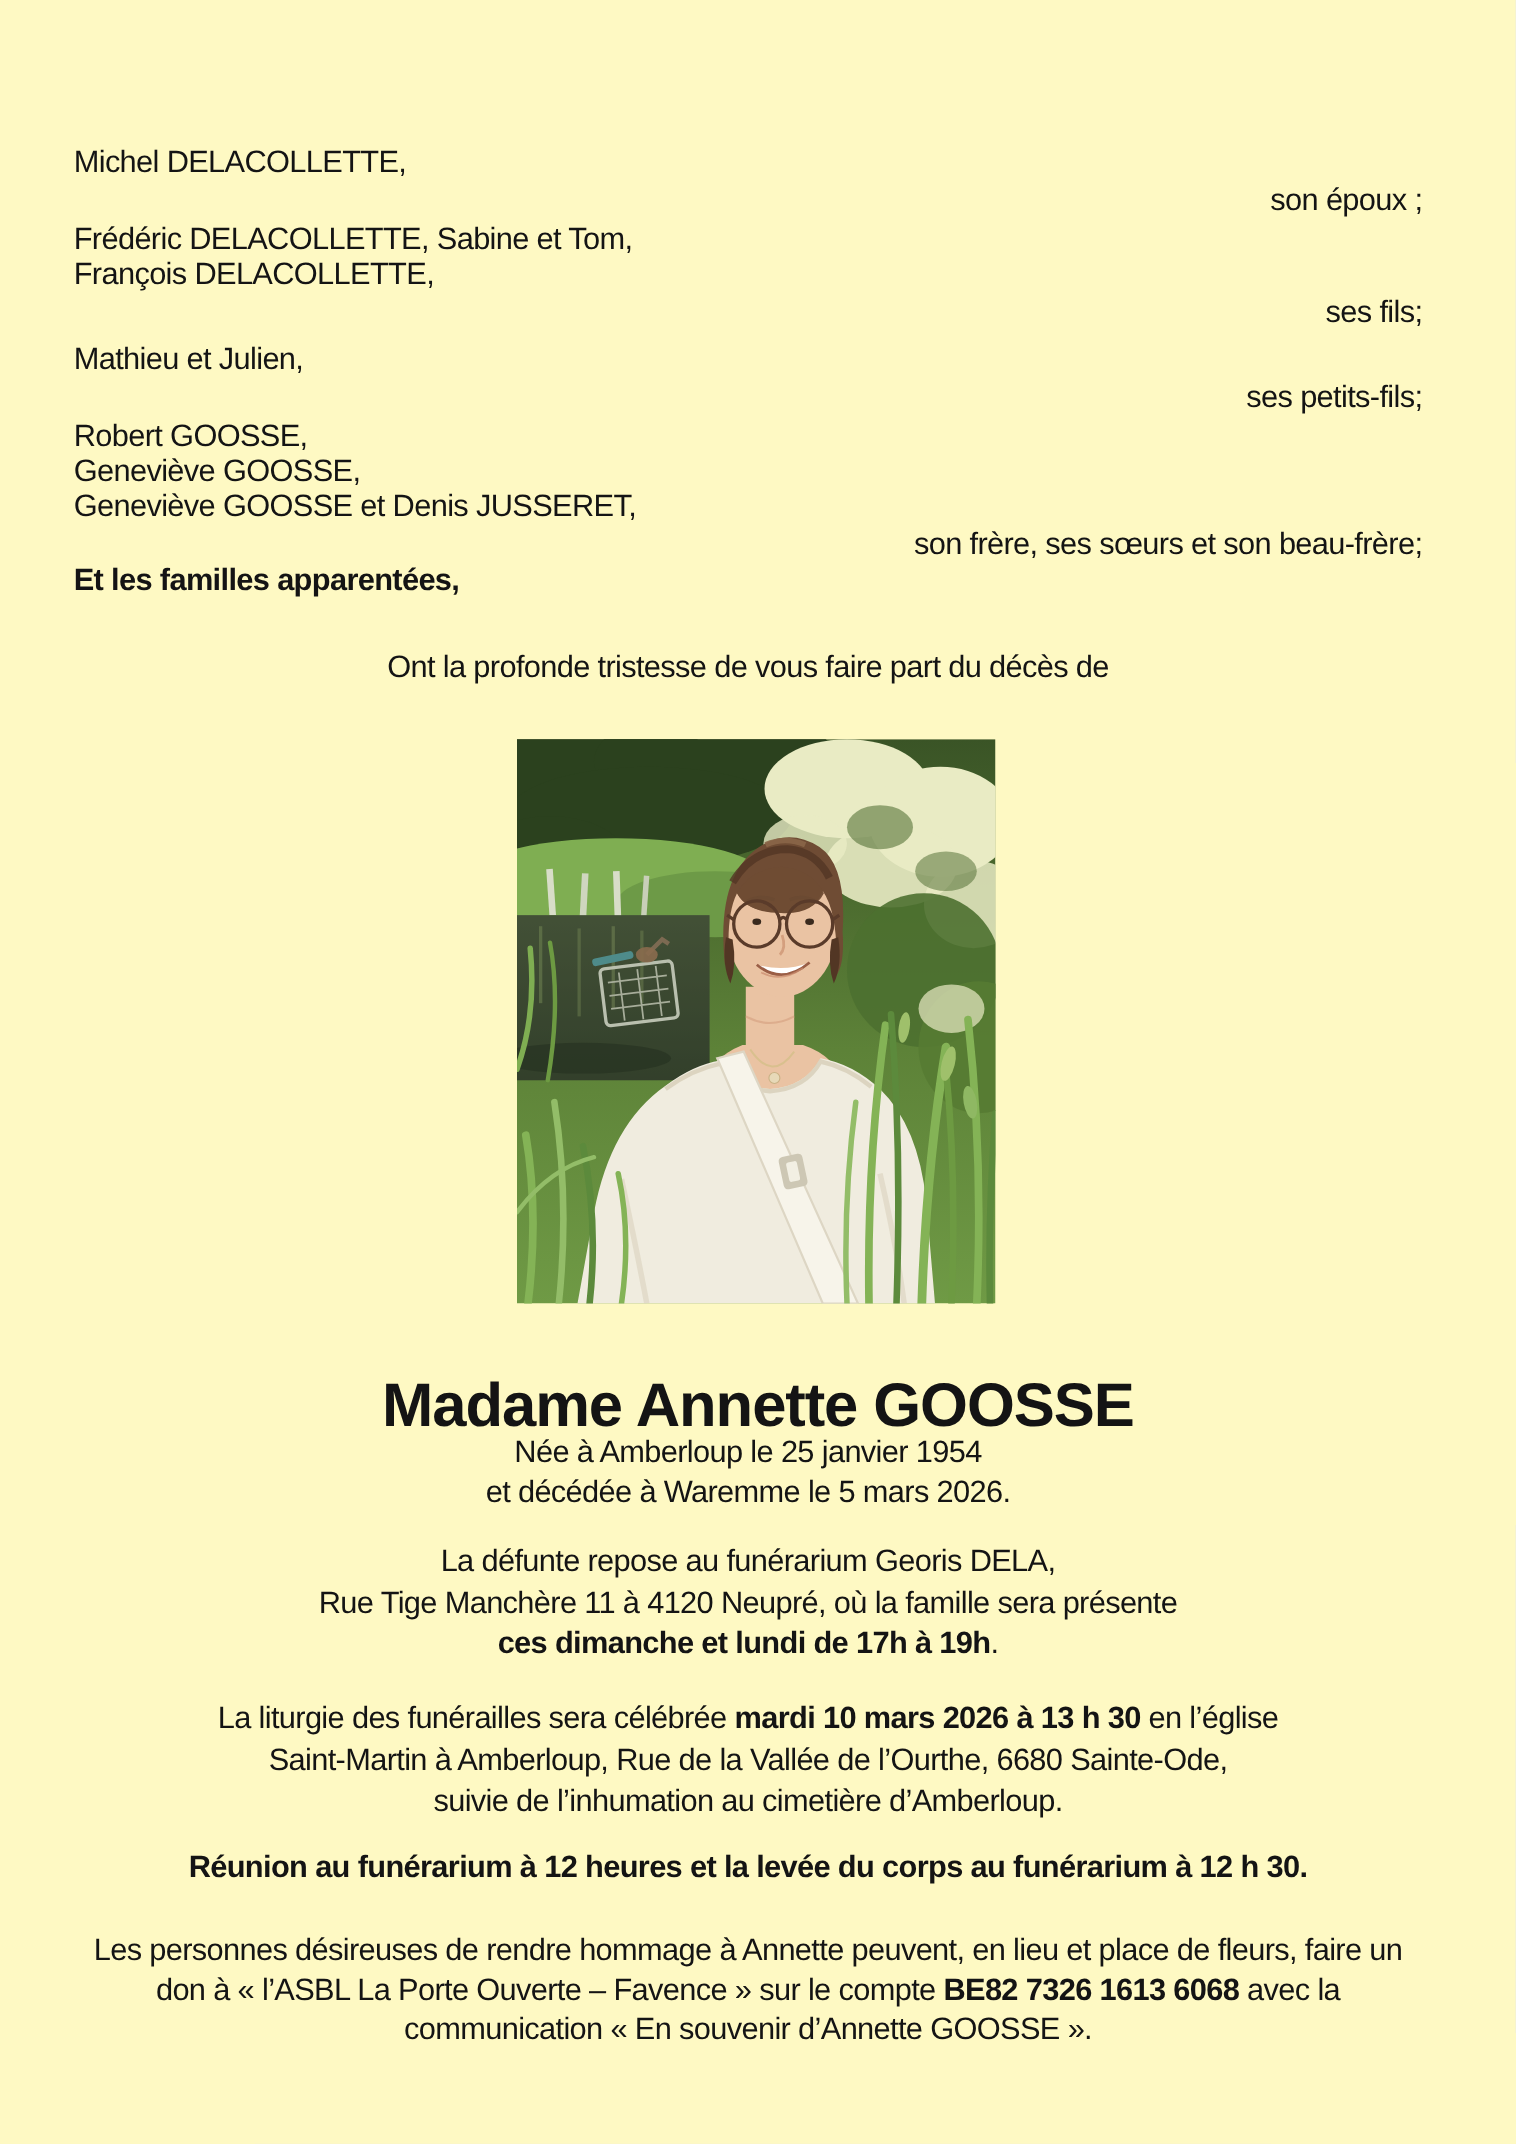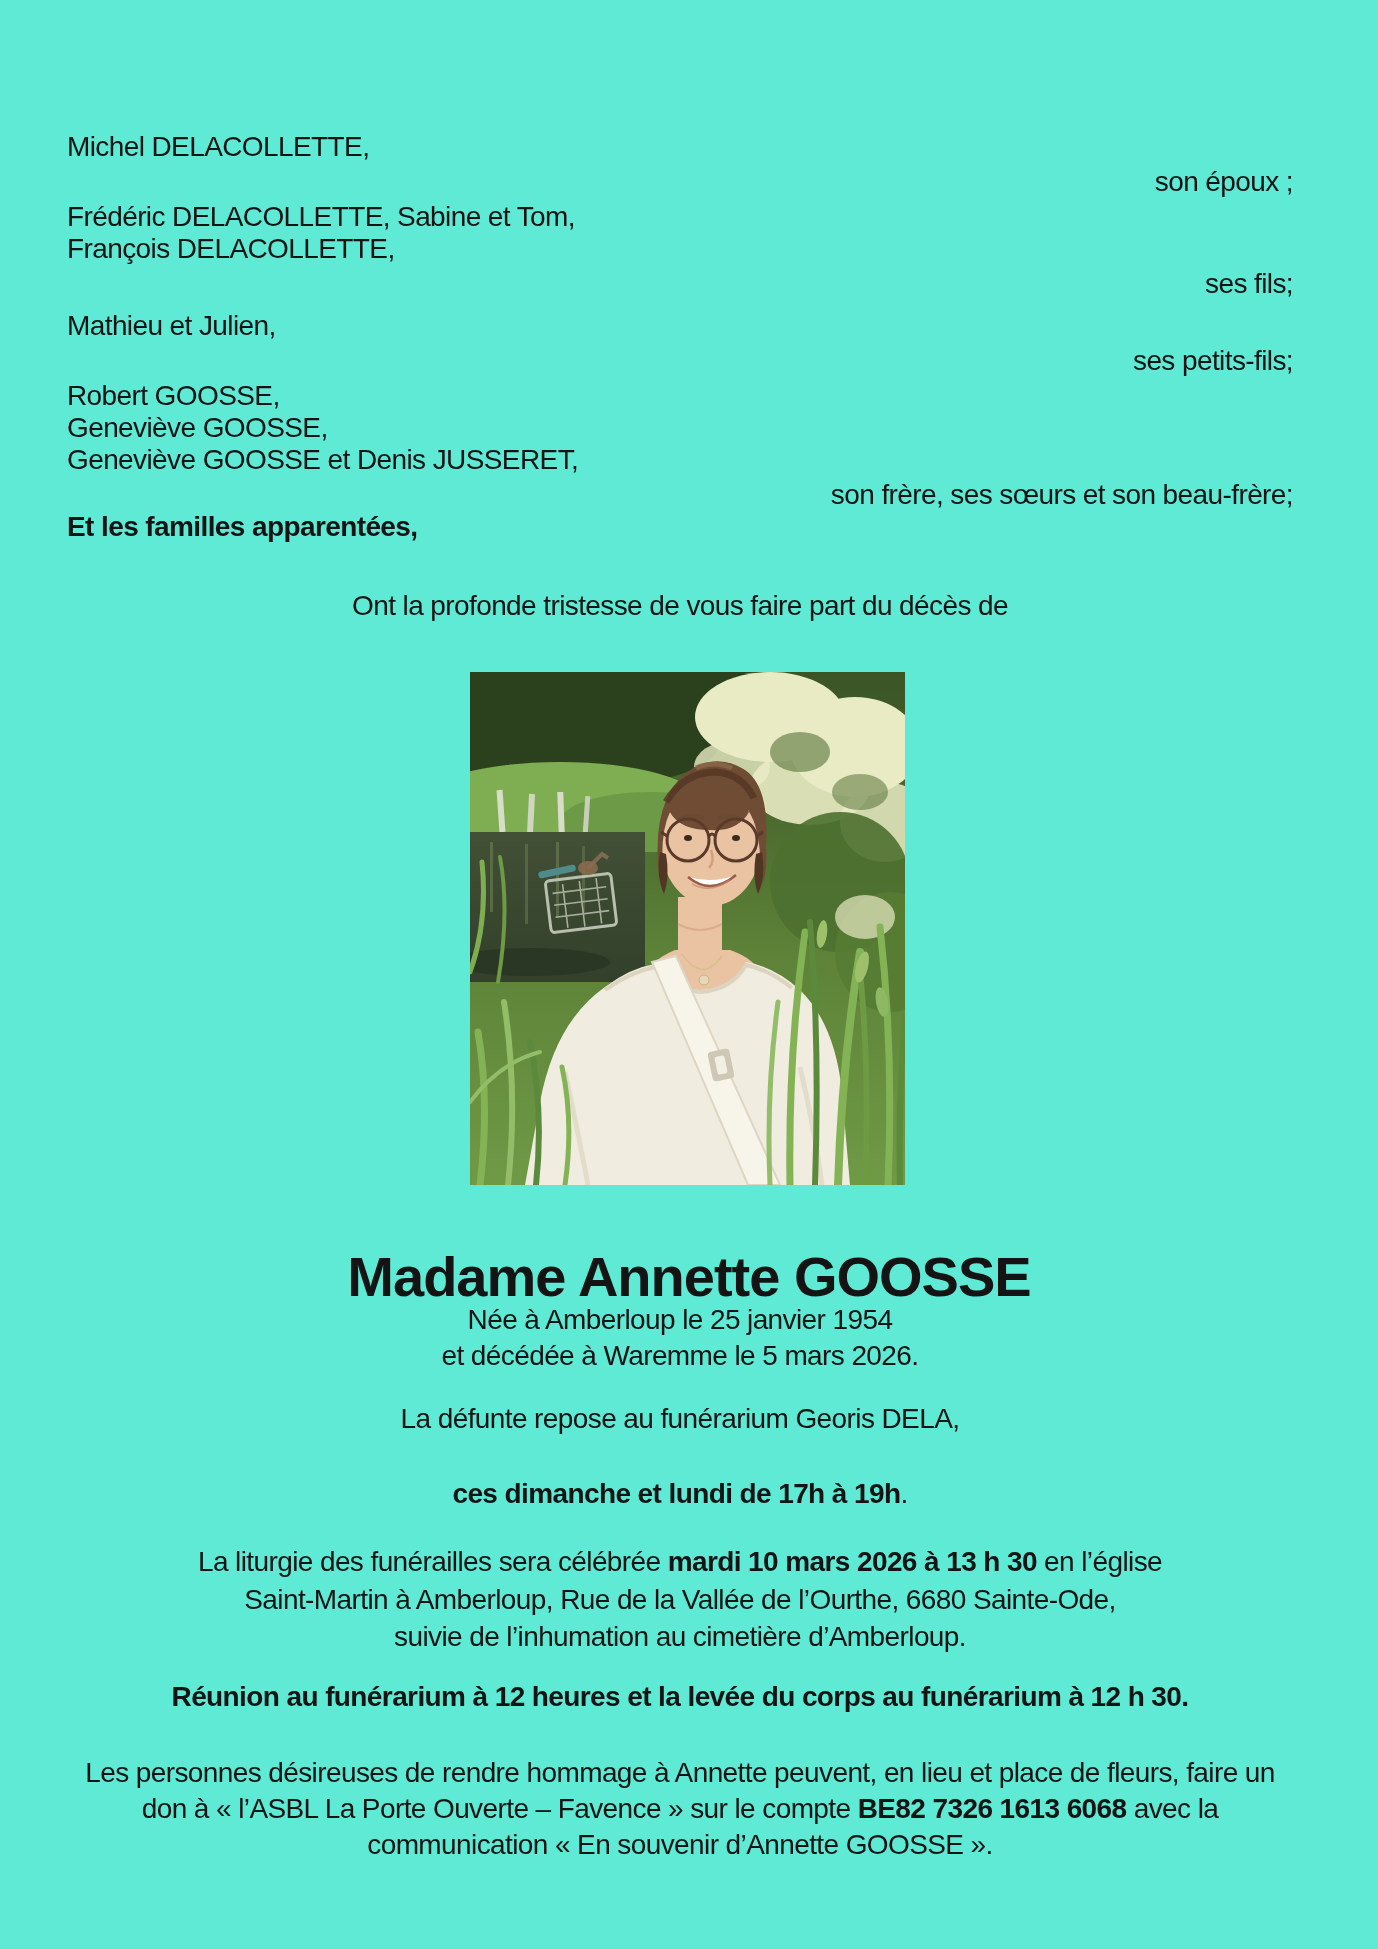--- a/index.html
+++ b/index.html
@@ -1,20 +1,20 @@
 <!DOCTYPE html>
 <html lang="fr"><head>
 <meta charset="utf-8">
 <style>
   html,body{margin:0;padding:0;background:#e8e8e8;}
   .page{
     position:relative;
     width:1378px;height:1949px;
     margin:0 auto;
-    background:#5eead4;
+    background:#fef9c3;
     font-family:"Liberation Sans","DejaVu Sans",sans-serif;
     color:#141414;
     overflow:hidden;
   }
   .line{
     position:absolute;
     left:67px;right:85px;
     font-size:28px;
     line-height:34px;
     letter-spacing:-0.6px;
@@ -210,20 +210,21 @@
         <path d="M28 310 Q 40 240 30 185" stroke="#6d9a42" stroke-width="4"></path>
       </g>
     </svg>
   </div>
 
   <div class="title" style="top:1244px">Madame Annette GOOSSE</div>
   <div class="line center" style="top:1303px">Née à Amberloup le 25 janvier 1954</div>
   <div class="line center" style="top:1339px">et décédée à Waremme le 5 mars 2026.</div>
 
   <div class="line center" style="top:1402px">La défunte repose au funérarium Georis DELA,</div>
+  <div class="line center" style="top:1440px">Rue Tige Manchère 11 à 4120 Neupré, où la famille sera présente</div>
   <div class="line center" style="top:1477px">
     <span class="bold">ces dimanche et lundi de 17h à 19h</span><span>.</span>
   </div>
 
   <div class="line center" style="top:1545px">
     <span>La liturgie des funérailles sera célébrée </span><span class="bold">mardi 10 mars 2026 à 13 h 30</span><span> en l’église</span>
   </div>
   <div class="line center" style="top:1583px">Saint-Martin à Amberloup, Rue de la Vallée de l’Ourthe, 6680 Sainte-Ode,</div>
   <div class="line center" style="top:1620px">suivie de l’inhumation au cimetière d’Amberloup.</div>
 

